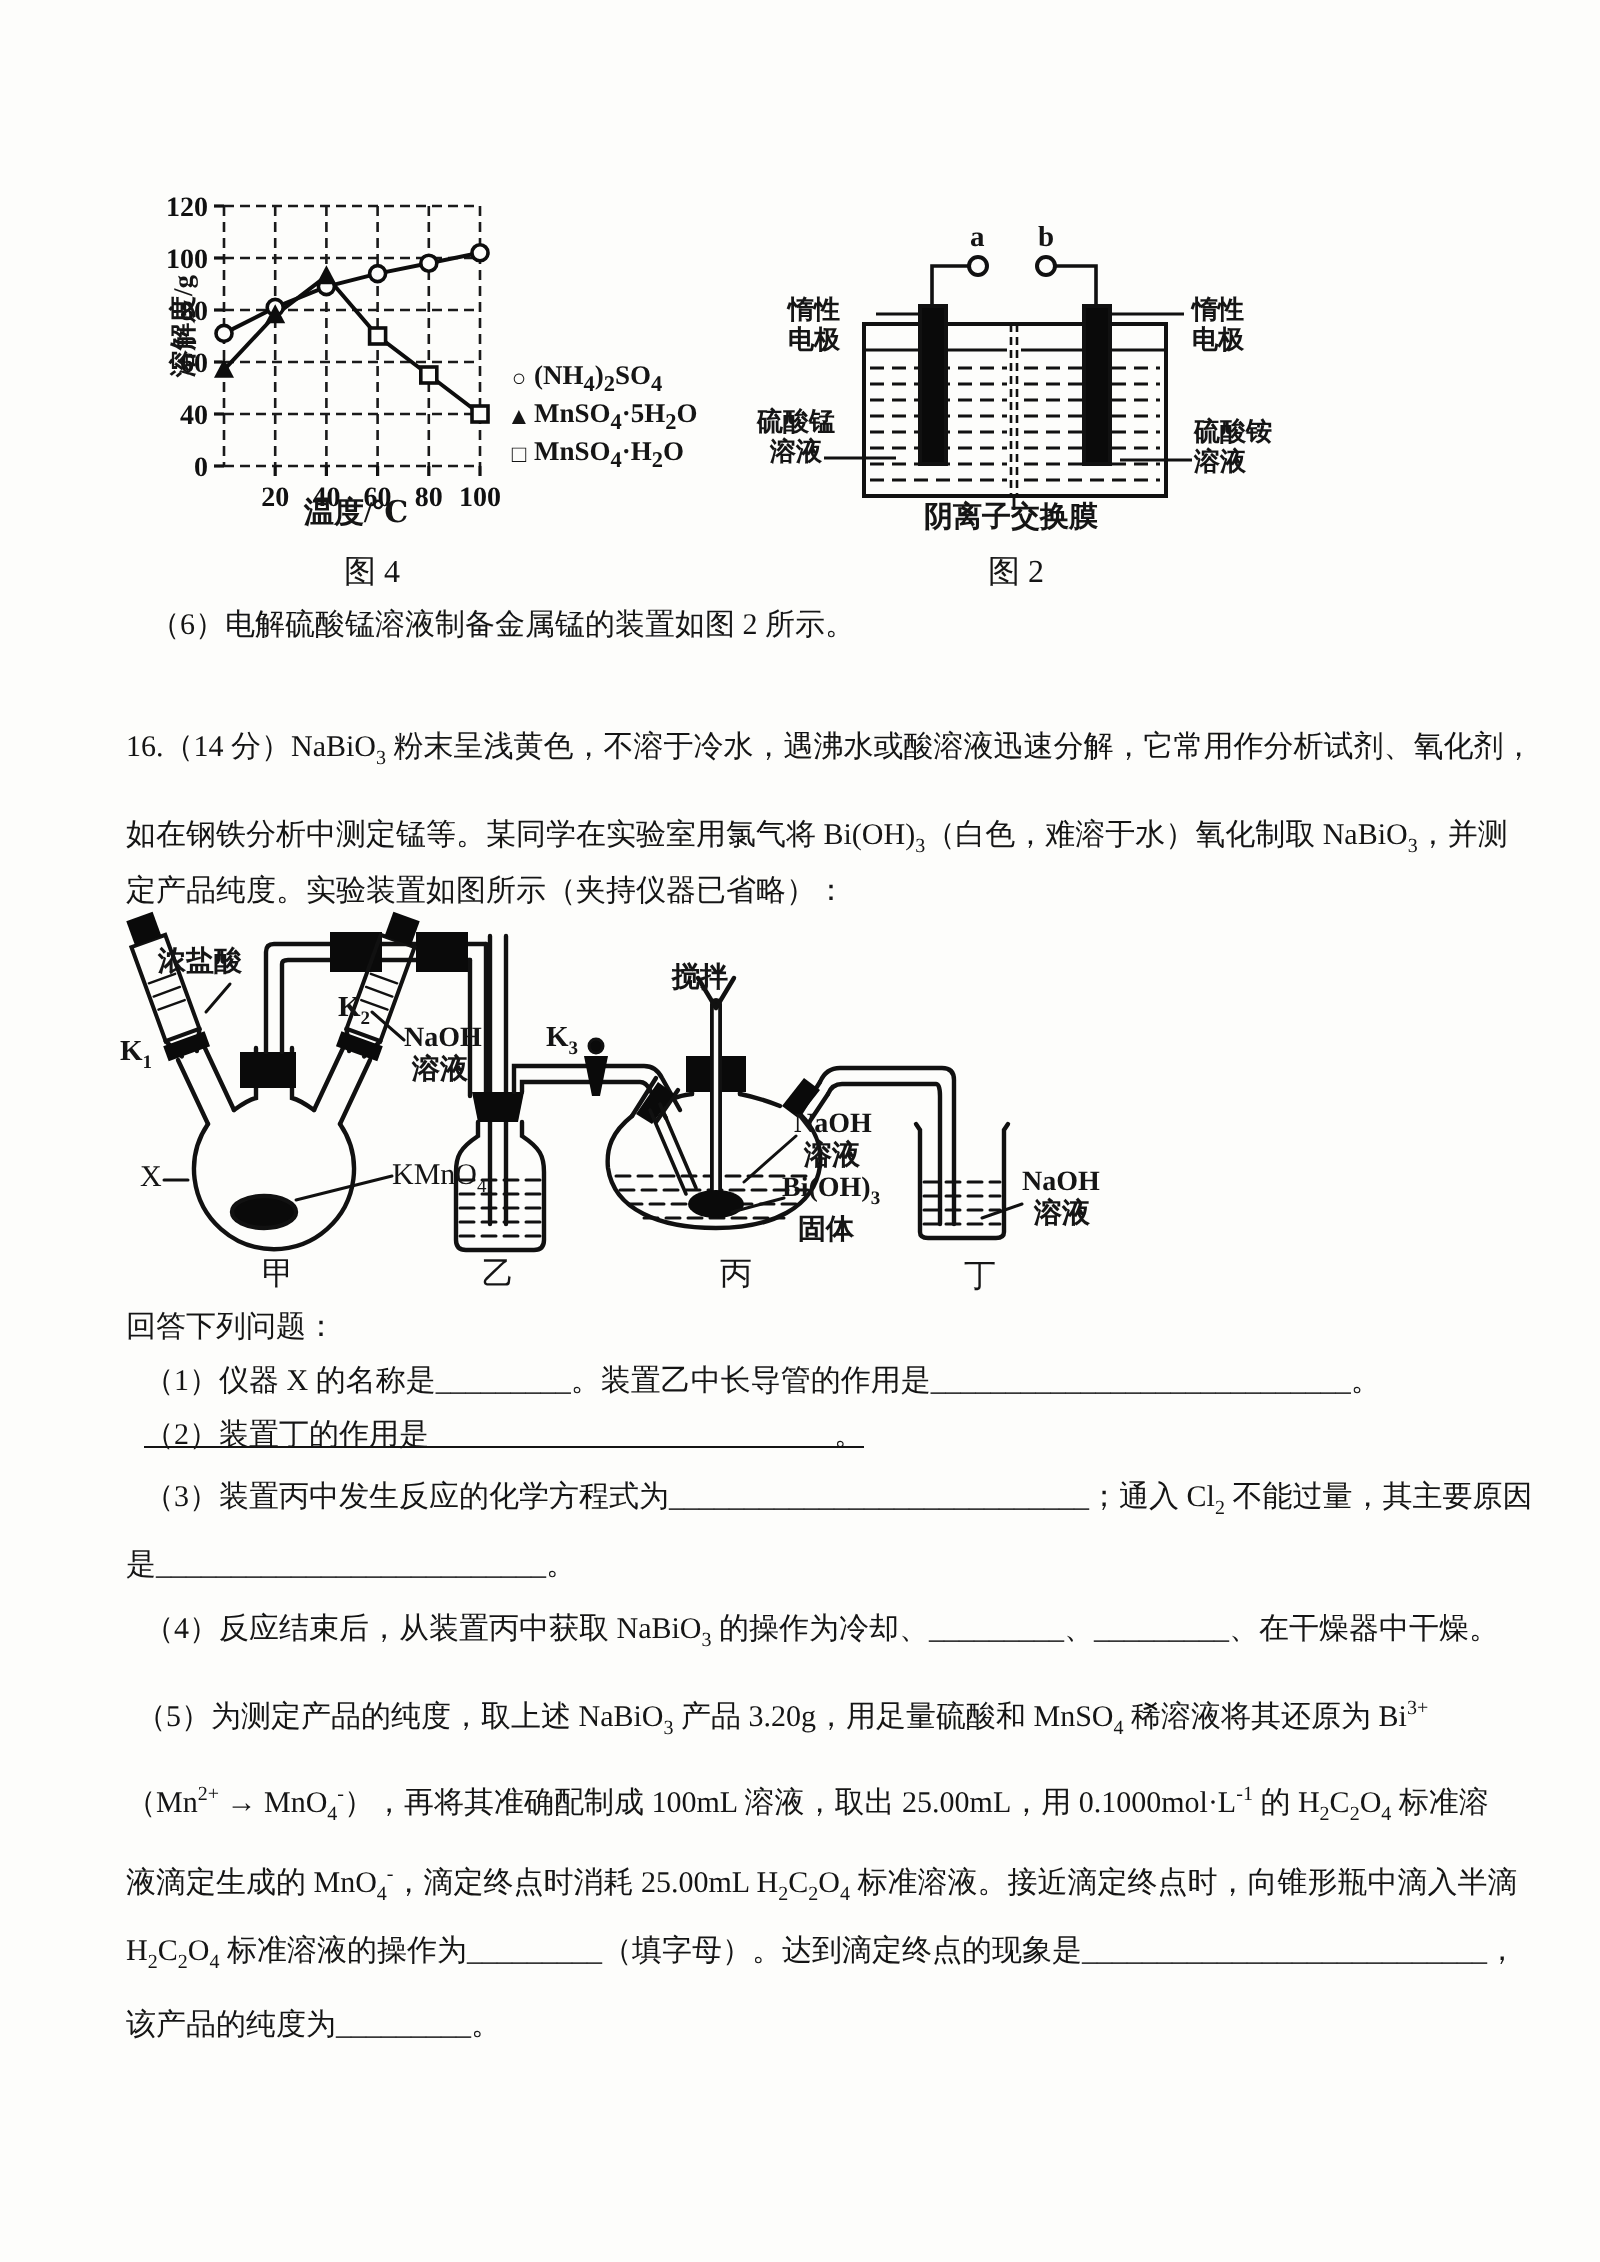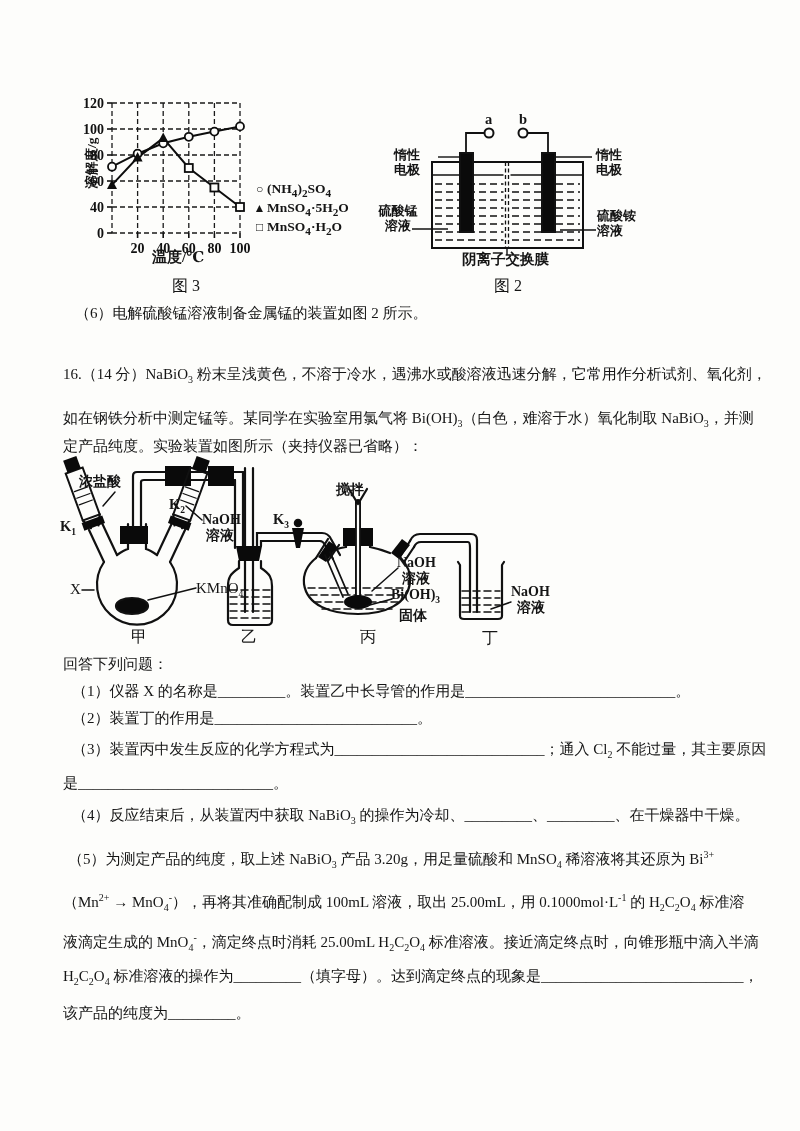--- a/index.html
+++ b/index.html
@@ -83,21 +83,21 @@
       </div>
       <div class="legend-row">
         <span class="mk">▲</span>
         <span>MnSO<sub>4</sub>·5H<sub>2</sub>O</span>
       </div>
       <div class="legend-row">
         <span class="mk">□</span>
         <span>MnSO<sub>4</sub>·H<sub>2</sub>O</span>
       </div>
     </div>
-  <div class="cap" style="left:172px;top:276px;">图 3</div>
+  <div class="cap" style="left:172px;top:276px;">图 4</div>
 
   <svg style="left:370px;top:95px;" width="290" height="175" viewBox="0 0 290 175">
     <g stroke="#111" fill="none" stroke-width="2">
 
       <rect x="62" y="67" width="151" height="86"></rect>
       <line x1="62" y1="80" x2="213" y2="80" stroke-width="1.4"></line>
 
       <g stroke-width="1.4" stroke-dasharray="7 4">
         <line x1="65" y1="89" x2="210" y2="89"></line>
         <line x1="65" y1="97" x2="210" y2="97"></line>
@@ -309,21 +309,21 @@
     <div>NaOH</div>
       <div style="padding-left:6px;">溶液</div>
   </div>
   <div class="cap" style="left:131px;top:627px;">甲</div>
   <div class="cap" style="left:241px;top:627px;">乙</div>
   <div class="cap" style="left:360px;top:627px;">丙</div>
   <div class="cap" style="left:482px;top:628px;">丁</div>
 
   <div class="tline" style="left:63px;top:654px;">回答下列问题：</div>
   <div class="tline" style="left:72px;top:681px;">（1）仪器 X 的名称是_________。装置乙中长导管的作用是____________________________。</div>
-  <div class="tline" style="left:72px;top:708px;">（2）装置丁的作用是___________________________。</div>
+  <div class="tline" style="left:72px;top:708px;text-decoration:underline;">（2）装置丁的作用是___________________________。</div>
   <div class="tline" style="left:72px;top:739px;">（3）装置丙中发生反应的化学方程式为____________________________；通入 Cl<sub>2</sub> 不能过量，其主要原因</div>
   <div class="tline" style="left:63px;top:773px;">是__________________________。</div>
   <div class="tline" style="left:72px;top:805px;">（4）反应结束后，从装置丙中获取 NaBiO<sub>3</sub> 的操作为冷却、_________、_________、在干燥器中干燥。</div>
   <div class="tline" style="left:68px;top:845px;">（5）为测定产品的纯度，取上述 NaBiO<sub>3</sub> 产品 3.20g，用足量硫酸和 MnSO<sub>4</sub> 稀溶液将其还原为 Bi<sup>3+</sup></div>
   <div class="tline" style="left:63px;top:888px;">（Mn<sup>2+</sup> → MnO<sub>4</sub><sup>-</sup>），再将其准确配制成 100mL 溶液，取出 25.00mL，用 0.1000mol·L<sup>-1</sup> 的 H<sub>2</sub>C<sub>2</sub>O<sub>4</sub> 标准溶</div>
   <div class="tline" style="left:63px;top:928px;text-align:center;">液滴定生成的 MnO<sub>4</sub><sup>-</sup>，滴定终点时消耗 25.00mL H<sub>2</sub>C<sub>2</sub>O<sub>4</sub> 标准溶液。接近滴定终点时，向锥形瓶中滴入半滴</div>
   <div class="tline" style="left:63px;top:966px;">H<sub>2</sub>C<sub>2</sub>O<sub>4</sub> 标准溶液的操作为_________（填字母）。达到滴定终点的现象是___________________________，</div>
   <div class="tline" style="left:63px;top:1003px;">该产品的纯度为_________。</div>
 </div>
 

